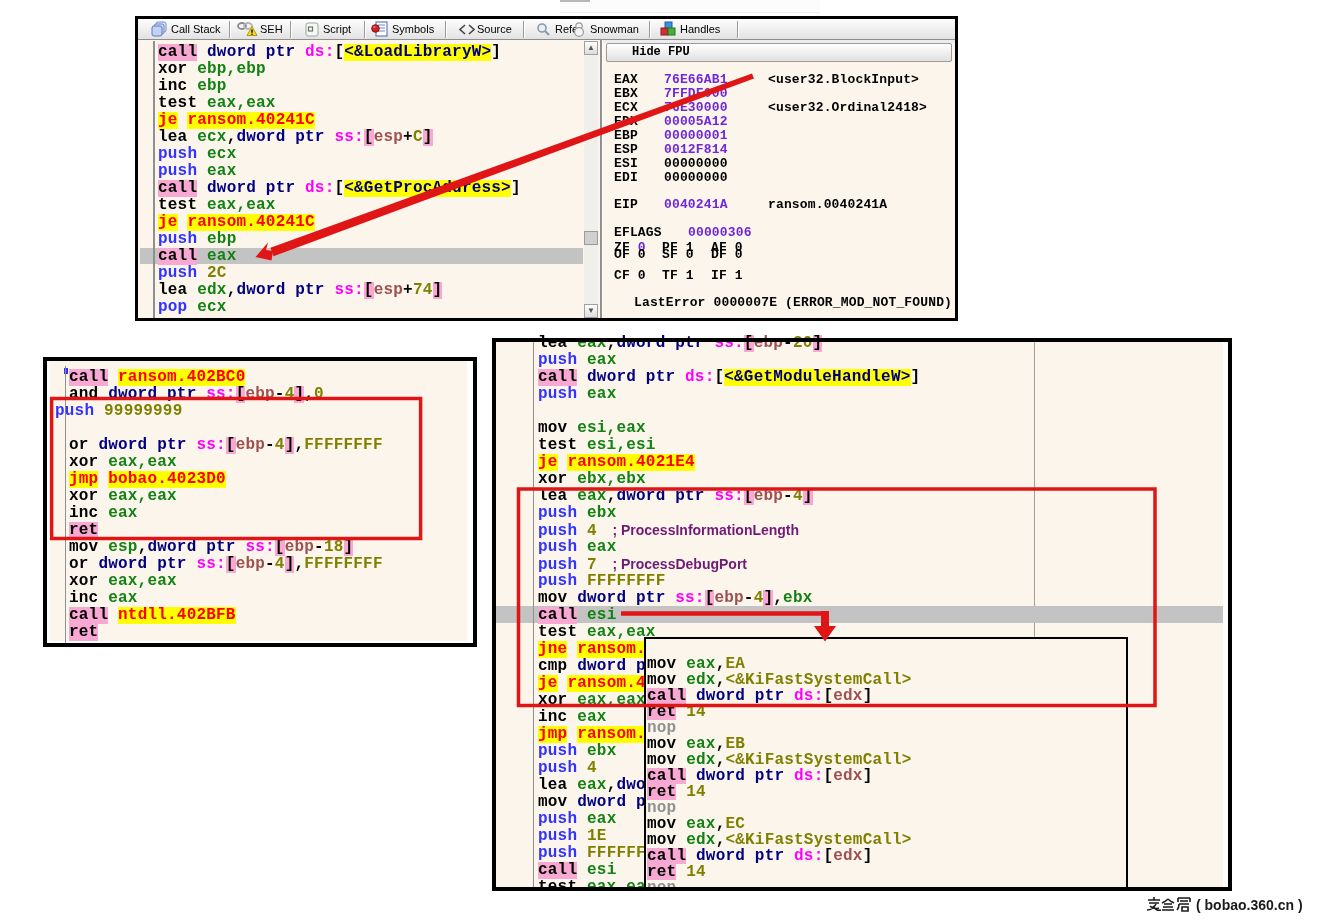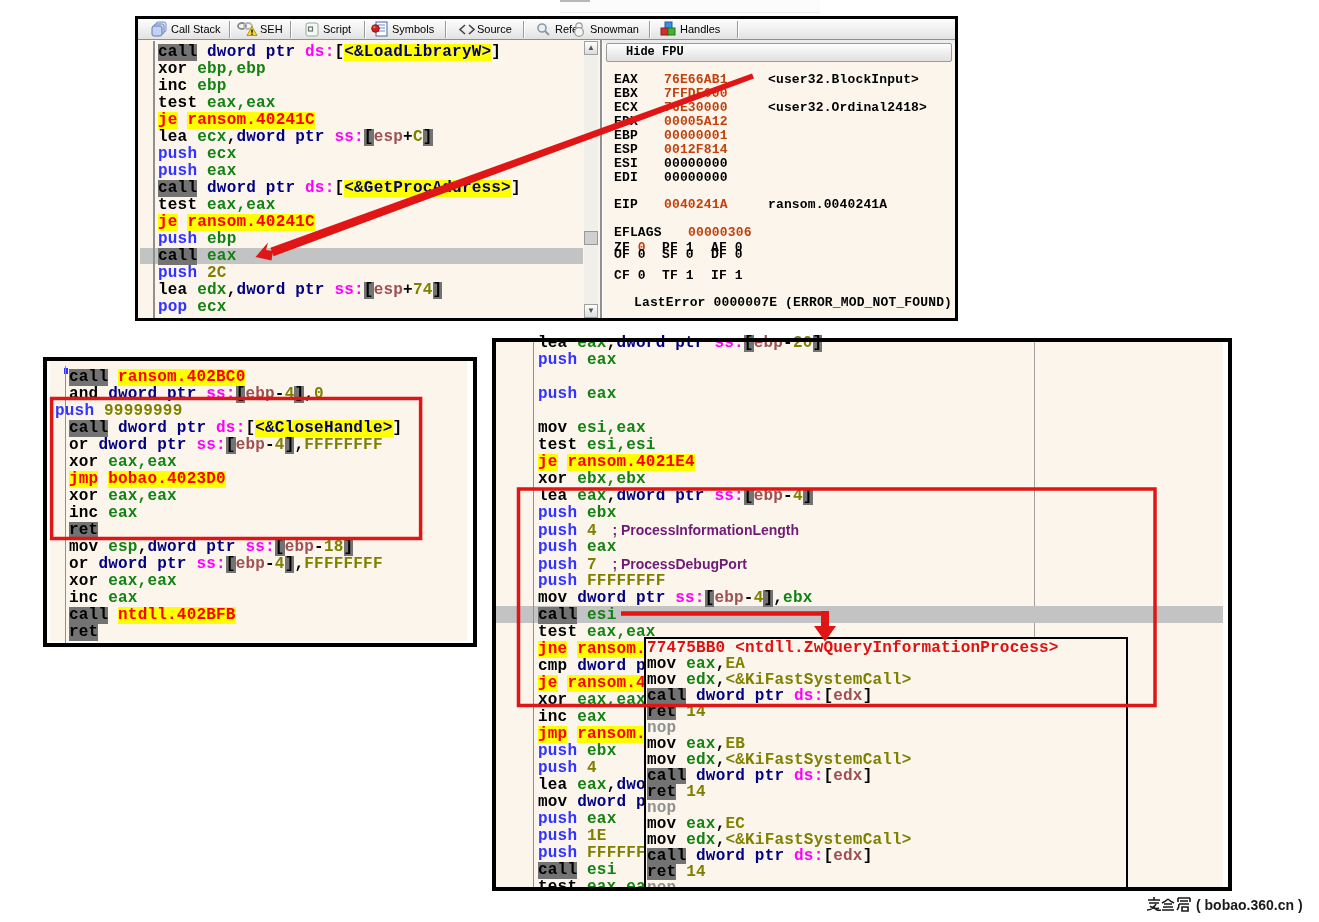--- a/index.html
+++ b/index.html
@@ -9,22 +9,22 @@
 .P{position:absolute;white-space:pre;font:bold 16px/16px "Liberation Mono",monospace;letter-spacing:.2px;height:16px;color:#000;z-index:5;overflow:hidden;}
 .R{position:absolute;white-space:pre;font:bold 13px/14px "Liberation Mono",monospace;letter-spacing:.15px;height:14px;color:#000;z-index:3;}
 .nv{color:#000080}
 .bl{color:#3333ff}
 .gr{color:#128212}
 .ol{color:#808000}
 .mg{color:#ff00ff}
 .bn{color:#9e5050}
 .gy{color:#909090}
 .rd{color:#e01010}
-.red{color:#c2410c}
-.hc{background:#737373}
+.red{color:#6d28d9}
+.hc{background:#f9a8d4}
 .hy{background:#ffff00;color:#000080}
 .jr{color:#ff0000;background:#ffff00}
 .cm{font:bold 14px/17px "Liberation Sans",sans-serif;color:#701a75;letter-spacing:0;}
 .tab{position:absolute;top:23px;font:11px "Liberation Sans",sans-serif;color:#000;}
 .sep{position:absolute;top:21px;height:17px;width:1px;background:#9a9a9a;border-right:1px solid #fff;}
 </style>
 </head>
 <body>
 <div id="page">
 
@@ -108,21 +108,21 @@
 
 <div class="abs" style="left:584px;top:41px;width:14px;height:277px;background:#f1efe9;z-index:2;"></div>
 <div class="abs" style="left:584px;top:41px;width:14px;height:14px;background:linear-gradient(#fff,#dcdcdc);border:1px solid #a0a0a0;box-sizing:border-box;z-index:2;font:8px/12px 'Liberation Sans';color:#555;text-align:center;">▲</div>
 <div class="abs" style="left:584px;top:304px;width:14px;height:14px;background:linear-gradient(#fff,#dcdcdc);border:1px solid #a0a0a0;box-sizing:border-box;z-index:2;font:8px/12px 'Liberation Sans';color:#555;text-align:center;">▼</div>
 <div class="abs" style="left:584px;top:231px;width:14px;height:14px;background:#cfcfcf;border:1px solid #9a9a9a;box-sizing:border-box;z-index:2;"></div>
 
 <div class="abs" style="left:600px;top:40px;width:2px;height:278px;background:#909090;z-index:2;"></div>
 <div class="abs" style="left:602px;top:40px;width:1px;height:278px;background:#fff;z-index:2;"></div>
 
 <div class="abs" style="left:603px;top:40px;width:352px;height:3px;background:#ececec;"></div>
-<div class="abs" style="left:606px;top:43px;width:346px;height:19px;background:linear-gradient(#ffffff,#e0e0e0);border:1px solid #9a9a9a;border-radius:2px;box-sizing:border-box;z-index:2;font:bold 12px/17px 'Liberation Mono',monospace;color:#000;padding-left:19px;">Hide FPU</div>
+<div class="abs" style="left:606px;top:43px;width:346px;height:19px;background:linear-gradient(#ffffff,#e0e0e0);border:1px solid #9a9a9a;border-radius:2px;box-sizing:border-box;z-index:2;font:bold 12px/17px 'Liberation Mono',monospace;color:#000;padding-left:25px;">Hide FPU</div>
 <div class="R" style="left:614px;top:73px">EAX<span class="abs red" style="left:50px">76E66AB1</span><span class="abs" style="left:154px">&lt;user32.BlockInput&gt;</span></div>
 <div class="R" style="left:614px;top:87px">EBX<span class="abs red" style="left:50px">7FFDF000</span></div>
 <div class="R" style="left:614px;top:101px">ECX<span class="abs red" style="left:50px">76E30000</span><span class="abs" style="left:154px">&lt;user32.Ordinal2418&gt;</span></div>
 <div class="R" style="left:614px;top:115px">EDX<span class="abs red" style="left:50px">00005A12</span></div>
 <div class="R" style="left:614px;top:129px">EBP<span class="abs red" style="left:50px">00000001</span></div>
 <div class="R" style="left:614px;top:143px">ESP<span class="abs red" style="left:50px">0012F814</span></div>
 <div class="R" style="left:614px;top:157px">ESI<span class="abs" style="left:50px">00000000</span></div>
 <div class="R" style="left:614px;top:171px">EDI<span class="abs" style="left:50px">00000000</span></div>
 <div class="R" style="left:614px;top:198px">EIP<span class="abs red" style="left:50px">0040241A</span><span class="abs" style="left:154px">ransom.0040241A</span></div>
 <div class="R" style="left:614px;top:226px">EFLAGS<span class="abs red" style="left:74px">00000306</span></div>
@@ -146,41 +146,41 @@
 <div class="L" style="left:158px;top:265px"><span class="bl">push</span> <span class="ol">2C</span></div>
 <div class="L" style="left:158px;top:282px">lea <span class="gr">edx</span>,<span class="nv">dword ptr </span><span class="mg">ss:</span><span class="hc">[</span><span class="bn">esp</span>+<span class="ol">74</span><span class="hc">]</span></div>
 <div class="L" style="left:158px;top:299px"><span class="bl">pop</span> <span class="gr">ecx</span></div>
 
 <div class="abs" style="left:50px;top:361px;width:417px;height:280px;background:#fbf5ec;"></div>
 <div class="abs" style="left:65px;top:366px;width:1px;height:277px;background:#909090;z-index:3;"></div>
 <div class="abs" style="left:64px;top:368px;width:4px;height:6px;background:#3333ff;z-index:2;"></div>
 <div class="L" style="left:69px;top:369px"><span class="hc">call</span> <span class="jr">ransom.402BC0</span></div>
 <div class="L" style="left:69px;top:386px">and <span class="nv">dword ptr </span><span class="mg">ss:</span><span class="hc">[</span><span class="bn">ebp</span>-<span class="ol">4</span><span class="hc">]</span>,<span class="ol">0</span></div>
 <div class="L" style="left:55px;top:403px"><span class="bl">push</span> <span class="ol">99999999</span></div>
-<div class="L" style="left:69px;top:420px"><span class="hc">call</span> <span class="nv">dword ptr </span><span class="mg">ds:</span>[<span class="hy">&lt;&amp;CloseHandle&gt;</span>]</div>
 <div class="L" style="left:69px;top:437px">or <span class="nv">dword ptr </span><span class="mg">ss:</span><span class="hc">[</span><span class="bn">ebp</span>-<span class="ol">4</span><span class="hc">]</span>,<span class="ol">FFFFFFFF</span></div>
 <div class="L" style="left:69px;top:454px">xor <span class="gr">eax,eax</span></div>
 <div class="L" style="left:69px;top:471px"><span class="jr">jmp</span> <span class="jr">bobao.4023D0</span></div>
 <div class="L" style="left:69px;top:488px">xor <span class="gr">eax,eax</span></div>
 <div class="L" style="left:69px;top:505px">inc <span class="gr">eax</span></div>
 <div class="L" style="left:69px;top:522px"><span class="hc">ret</span></div>
 <div class="L" style="left:69px;top:539px">mov <span class="gr">esp</span>,<span class="nv">dword ptr </span><span class="mg">ss:</span><span class="hc">[</span><span class="bn">ebp</span>-<span class="ol">18</span><span class="hc">]</span></div>
 <div class="L" style="left:69px;top:556px">or <span class="nv">dword ptr </span><span class="mg">ss:</span><span class="hc">[</span><span class="bn">ebp</span>-<span class="ol">4</span><span class="hc">]</span>,<span class="ol">FFFFFFFF</span></div>
 <div class="L" style="left:69px;top:573px">xor <span class="gr">eax,eax</span></div>
 <div class="L" style="left:69px;top:590px">inc <span class="gr">eax</span></div>
 <div class="L" style="left:69px;top:607px"><span class="hc">call</span> <span class="jr">ntdll.402BFB</span></div>
 <div class="L" style="left:69px;top:624px"><span class="hc">ret</span></div>
 
 <div class="abs" style="left:496px;top:342px;width:727px;height:545px;background:#fbf5ec;"></div>
 <div class="abs" style="left:533px;top:342px;width:1px;height:545px;background:#909090;z-index:3;"></div>
 <div class="abs" style="left:1034px;top:342px;width:1px;height:545px;background:#a0a0a0;z-index:1;"></div>
 
 <div class="abs" style="left:496px;top:606px;width:727px;height:17px;background:#c3c3c3;z-index:2;"></div>
 <div class="L" style="left:538px;top:335px">lea <span class="gr">eax</span>,<span class="nv">dword ptr </span><span class="mg">ss:</span><span class="hc">[</span><span class="bn">ebp</span>-<span class="ol">20</span><span class="hc">]</span></div>
 <div class="L" style="left:538px;top:352px"><span class="bl">push</span> <span class="gr">eax</span></div>
+<div class="L" style="left:538px;top:369px"><span class="hc">call</span> <span class="nv">dword ptr </span><span class="mg">ds:</span>[<span class="hy">&lt;&amp;GetModuleHandleW&gt;</span>]</div>
 <div class="L" style="left:538px;top:386px"><span class="bl">push</span> <span class="gr">eax</span></div>
 <div class="L" style="left:538px;top:420px">mov <span class="gr">esi,eax</span></div>
 <div class="L" style="left:538px;top:437px">test <span class="gr">esi,esi</span></div>
 <div class="L" style="left:538px;top:454px"><span class="jr">je</span> <span class="jr">ransom.4021E4</span></div>
 <div class="L" style="left:538px;top:471px">xor <span class="gr">ebx,ebx</span></div>
 <div class="L" style="left:538px;top:488px">lea <span class="gr">eax</span>,<span class="nv">dword ptr </span><span class="mg">ss:</span><span class="hc">[</span><span class="bn">ebp</span>-<span class="ol">4</span><span class="hc">]</span></div>
 <div class="L" style="left:538px;top:505px"><span class="bl">push</span> <span class="gr">ebx</span></div>
 <div class="L" style="left:538px;top:522px"><span class="bl">push</span> <span class="ol">4</span><span class="cm">    ; ProcessInformationLength</span></div>
 <div class="L" style="left:538px;top:539px"><span class="bl">push</span> <span class="gr">eax</span></div>
 <div class="L" style="left:538px;top:556px"><span class="bl">push</span> <span class="ol">7</span><span class="cm">    ; ProcessDebugPort</span></div>
@@ -198,21 +198,20 @@
 <div class="L" style="left:538px;top:760px"><span class="bl">push</span> <span class="ol">4</span></div>
 <div class="L" style="left:538px;top:777px">lea <span class="gr">eax</span>,<span class="nv">dword ptr </span><span class="mg">ss:</span><span class="hc">[</span><span class="bn">ebp</span>-<span class="ol">4</span><span class="hc">]</span></div>
 <div class="L" style="left:538px;top:794px">mov <span class="nv">dword ptr </span><span class="mg">ss:</span><span class="hc">[</span><span class="bn">ebp</span>-<span class="ol">4</span><span class="hc">]</span>,<span class="gr">ebx</span></div>
 <div class="L" style="left:538px;top:811px"><span class="bl">push</span> <span class="gr">eax</span></div>
 <div class="L" style="left:538px;top:828px"><span class="bl">push</span> <span class="ol">1E</span></div>
 <div class="L" style="left:538px;top:845px"><span class="bl">push</span> <span class="ol">FFFFFFFF</span></div>
 <div class="L" style="left:538px;top:862px"><span class="hc">call</span> <span class="gr">esi</span></div>
 <div class="L" style="left:538px;top:879px;height:9px">test <span class="gr">eax,eax</span></div>
 
 <div class="abs" style="left:644px;top:637px;width:484px;height:250px;background:#fbf5ec;border:2px solid #000;border-bottom:none;box-sizing:border-box;z-index:4;"></div>
-<div class="P rd" style="left:647px;top:640px">77475BB0 &lt;ntdll.ZwQueryInformationProcess&gt;</div>
 <div class="P" style="left:647px;top:656px">mov <span class="gr">eax</span>,<span class="ol">EA</span></div>
 <div class="P" style="left:647px;top:672px">mov <span class="gr">edx</span>,<span class="ol">&lt;&amp;KiFastSystemCall&gt;</span></div>
 <div class="P" style="left:647px;top:688px"><span class="hc">call</span> <span class="nv">dword ptr </span><span class="mg">ds:</span>[<span class="bn">edx</span>]</div>
 <div class="P" style="left:647px;top:704px"><span class="hc">ret</span> <span class="ol">14</span></div>
 <div class="P gy" style="left:647px;top:720px">nop</div>
 <div class="P" style="left:647px;top:736px">mov <span class="gr">eax</span>,<span class="ol">EB</span></div>
 <div class="P" style="left:647px;top:752px">mov <span class="gr">edx</span>,<span class="ol">&lt;&amp;KiFastSystemCall&gt;</span></div>
 <div class="P" style="left:647px;top:768px"><span class="hc">call</span> <span class="nv">dword ptr </span><span class="mg">ds:</span>[<span class="bn">edx</span>]</div>
 <div class="P" style="left:647px;top:784px"><span class="hc">ret</span> <span class="ol">14</span></div>
 <div class="P gy" style="left:647px;top:800px">nop</div>

